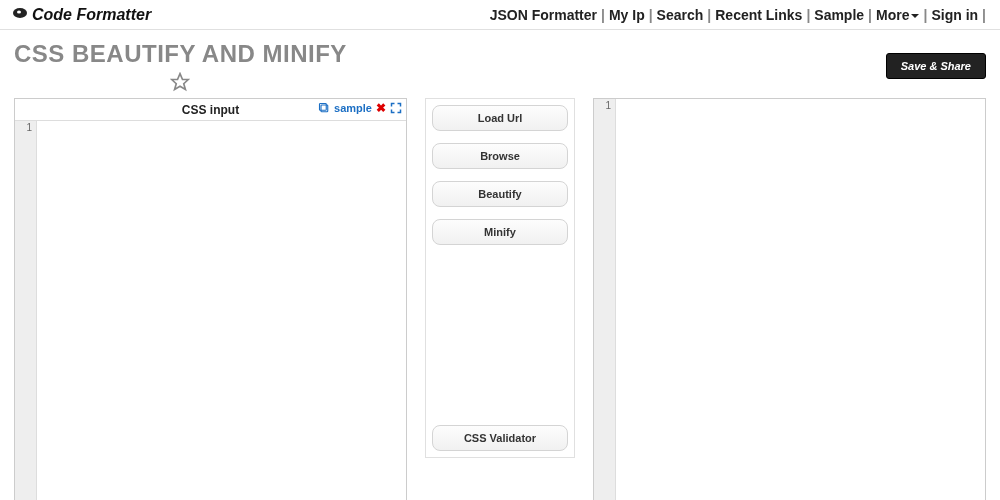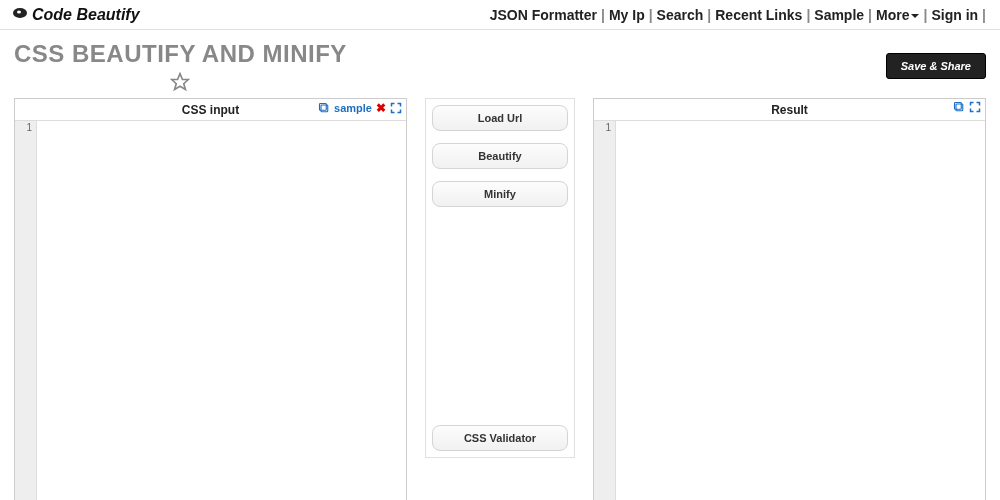--- a/index.html
+++ b/index.html
@@ -176,21 +176,21 @@
 <body>
 
 <div class="top-header">
   <div class="brand">
     <span class="brand-icon">
       <svg viewBox="0 0 16 16" width="16" height="16">
           <ellipse cx="8" cy="6" rx="7" ry="5" fill="#222"></ellipse>
           <ellipse cx="7" cy="5" rx="2" ry="1.5" fill="#fff"></ellipse>
         </svg>
     </span>
-    <span>Code Beautify</span>
+    <span>Code Formatter</span>
   </div>
   <div class="top-nav">
     <a>JSON Formatter</a>
       <span class="sep">|</span>
     <a>My Ip</a>
       <span class="sep">|</span>
     <a>Search</a>
       <span class="sep">|</span>
     <a>Recent Links</a>
       <span class="sep">|</span>
@@ -238,43 +238,28 @@
     <div class="editor-zone">
       <div class="gutter">
         <div>1</div>
       </div>
       <div class="editor-body"></div>
     </div>
   </div>
 
   <div class="center-col">
     <button class="action-btn">Load Url</button>
+    <button class="action-btn">Browse</button>
     <button class="action-btn">Beautify</button>
     <button class="action-btn">Minify</button>
     <div class="spacer"></div>
     <button class="action-btn">CSS Validator</button>
   </div>
 
   <div class="panel result">
-    <div class="panel-header">
-      <span>Result</span>
-      <div class="panel-header-right">
-        <span class="copy-icon">
-          <svg viewBox="0 0 16 16" width="12" height="12" fill="none" stroke="#1c6fc4" stroke-width="1.5">
-              <rect x="4" y="4" width="9" height="9" rx="1"></rect>
-              <rect x="2" y="2" width="9" height="9" rx="1"></rect>
-            </svg>
-        </span>
-        <span class="expand-icon">
-          <svg viewBox="0 0 16 16" width="12" height="12" fill="none" stroke="#1c6fc4" stroke-width="2">
-              <path d="M2 6V2h4M14 10v4h-4M10 2h4v4M6 14H2v-4"></path>
-            </svg>
-        </span>
-      </div>
-    </div>
     <div class="editor-zone">
       <div class="gutter">
         <div>1</div>
       </div>
       <div class="editor-body"></div>
     </div>
   </div>
 </div>
 
 </body></html>

